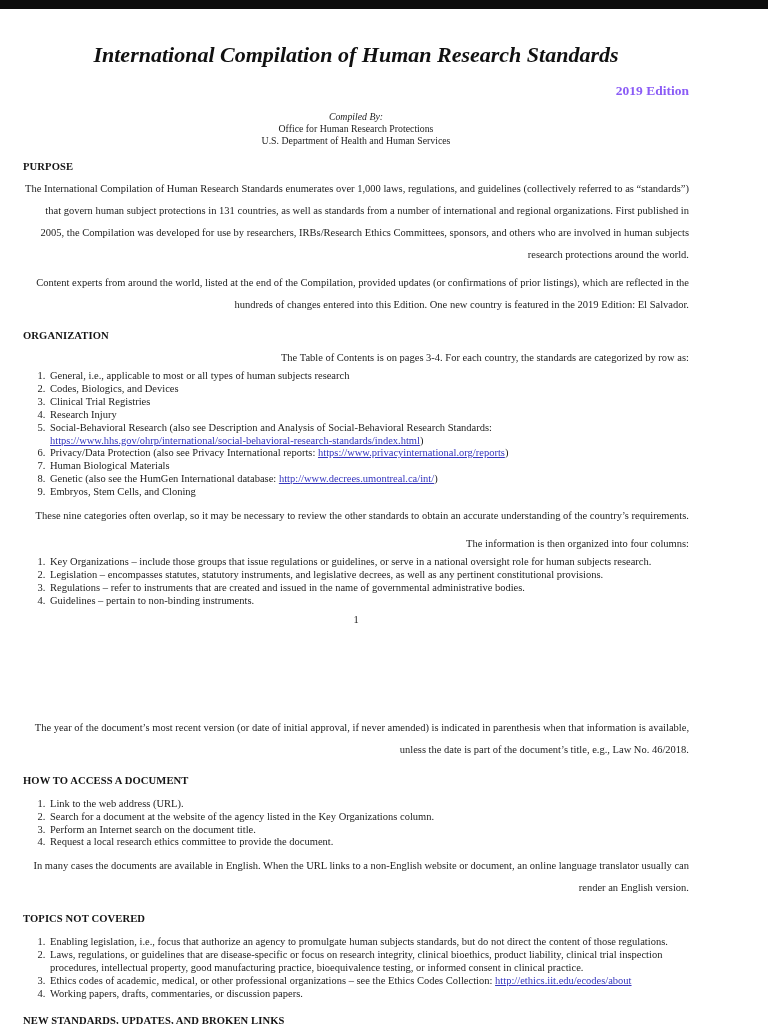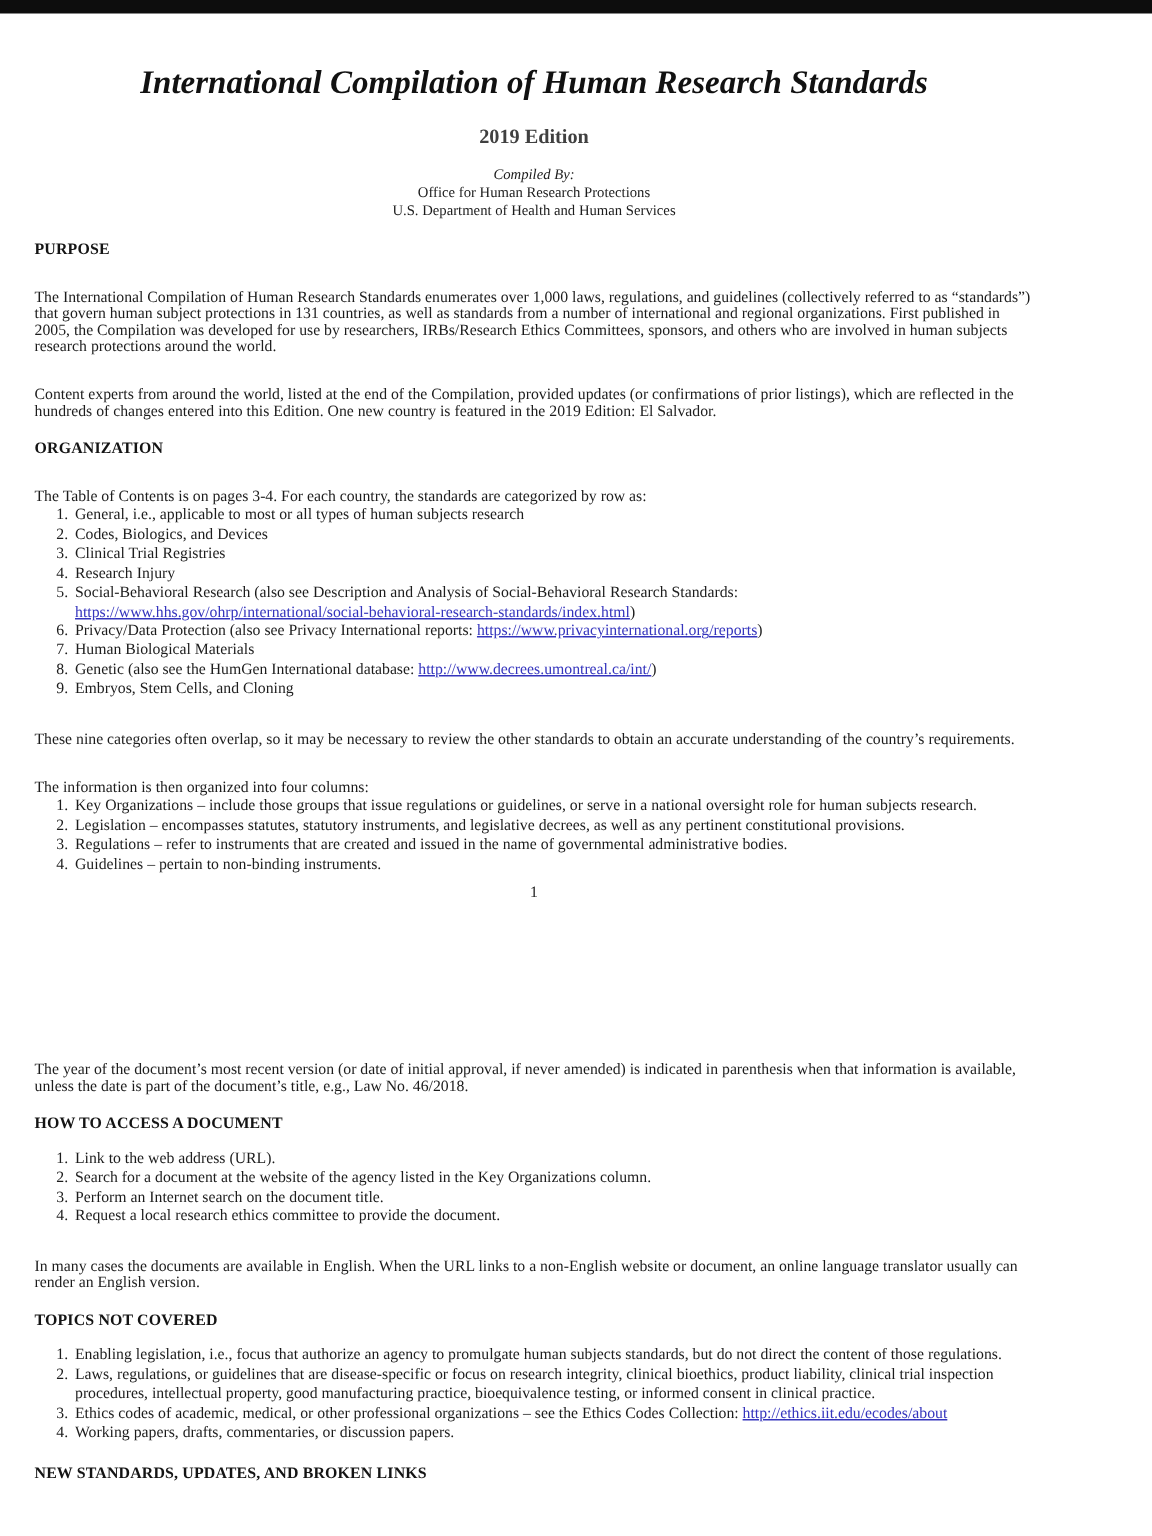--- a/index.html
+++ b/index.html
@@ -18,33 +18,33 @@
     width: 712px; height: 1024px;
     padding: 42px 23px 0 23px;
   }
   .doc-title {
     margin: 0; text-align: center;
     font-size: 22px; line-height: 26px;
     font-weight: bold; font-style: italic;
     color: #111;
   }
   .edition {
-    margin: 15px 0 0 0; text-align: center;
-    font-size: 13.5px; font-weight: bold; color: #404040;
+    margin: 15px 0 0 0; text-align: right;
+    font-size: 13.5px; font-weight: bold; color: #8b5cf6;
   }
   .compiled { margin-top: 12px; text-align: center; font-size: 9.8px; line-height: 12px; }
   .compiled .by { font-style: italic; }
   h3.sec {
     margin: 14px 0 0 0;
     font-size: 10.6px; font-weight: bold; color: #141414;
     letter-spacing: 0.1px;
   }
   p.body {
-    margin: 21px 0 0 0;
-    font-size: 10.5px; line-height: 11px;
+    margin: 6px 0 0 0;
+    font-size: 10.5px; line-height: 22px; text-align: right;
   }
   ol.doclist {
     margin: 1px 0 0 0;
     padding-left: 25px;
     font-size: 10.5px; line-height: 12.9px;
   }
   ol.doclist.spaced { margin-top: 12px; }
   ol.doclist li { padding-left: 2px; font-family: Liberation Serif, serif; }
   .link {
     color: #3434bd;

